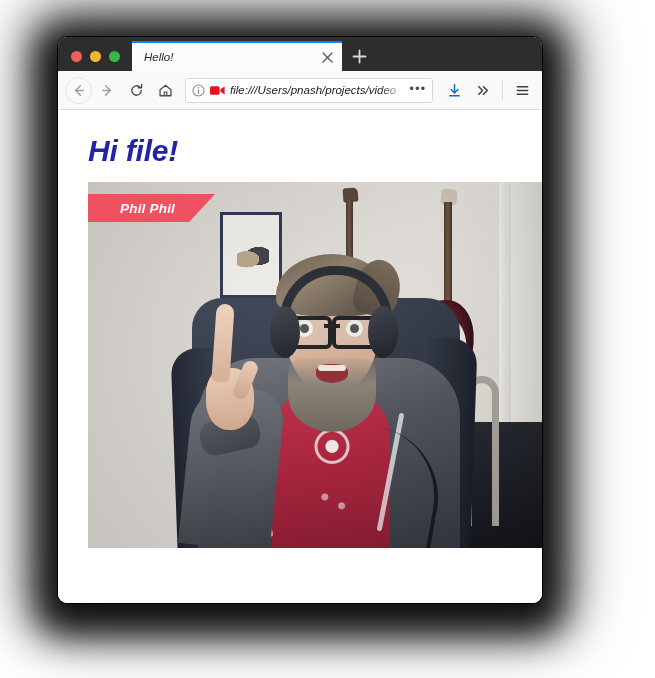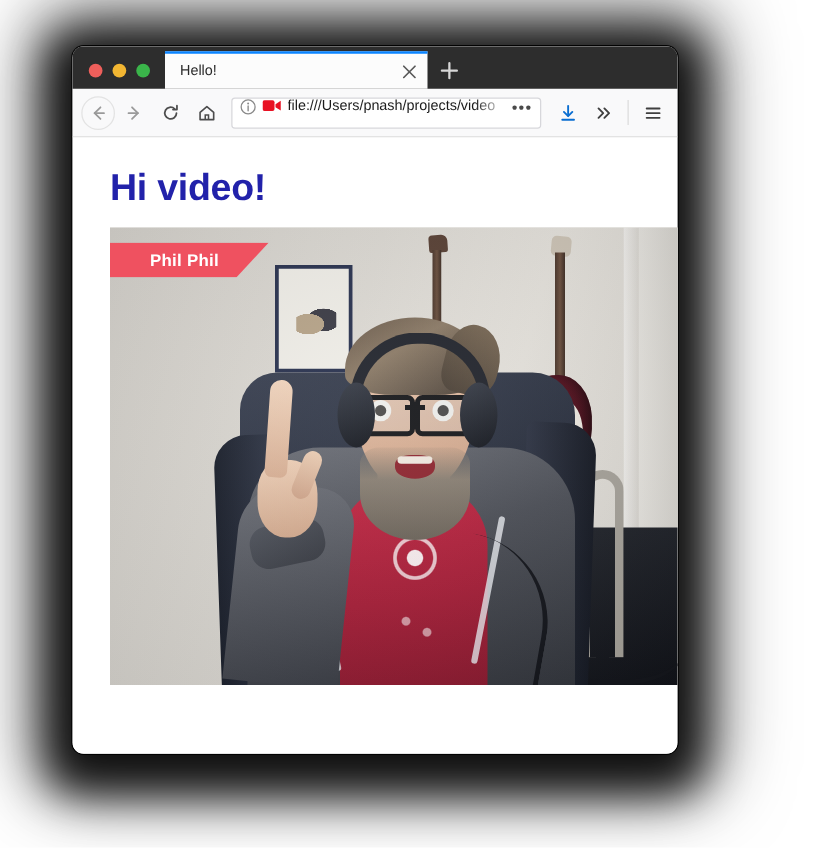--- a/index.html
+++ b/index.html
@@ -2,21 +2,21 @@
 <html><head>
 <meta charset="utf-8">
 <style>
   * { box-sizing: border-box; margin: 0; padding: 0; }
   html, body {
     width: 655px; height: 678px;
     background: #ffffff;
     font-family: "Liberation Sans", sans-serif;
     overflow: hidden;
   }
-  #root { position: relative; width: 655px; height: 678px; background: #fff; }
+  #root { position: relative; width: 655px; height: 678px; background: #fff; font-style: italic; }
 
   
   .win-shadow {
     position: absolute;
     left: 58px; top: 37px;
     width: 484px; height: 566px;
     border-radius: 9px;
     background: #000;
     box-shadow:
       0 0 0 1px rgba(0,0,0,.95),
@@ -101,21 +101,21 @@
   .navbtn.fwd  { color: #9a9a9a; }
   .navbtn.reload, .navbtn.home { color: #4d4d4d; }
 
   .urlbar {
     flex: 1;
     height: 25px;
     margin: 0 6px 0 5px;
     background: #fff;
     border: 1px solid #d7d7db;
     border-radius: 3px;
-    display: flex; 
+    display: flex; align-items: center;
     padding: 0 6px 0 6px;
     gap: 5px;
     overflow: hidden;
     min-width: 0;
   }
   .url-info { color: #8a8a8a; flex: none; display:flex; }
   .url-cam  { flex: none; display:flex; }
   .url-text {
     flex: 1;
     font-size: 11.5px;
@@ -532,21 +532,21 @@
 
       <div class="navbtn">
         <svg width="15" height="15" viewBox="0 0 16 16" aria-hidden="true">
           <path d="M2.5 4 H13.5 M2.5 8 H13.5 M2.5 12 H13.5" stroke="#3f3f3f" stroke-width="1.6" stroke-linecap="round"></path>
         </svg>
       </div>
     </div>
 
     <div class="page">
 
-      <div class="heading">Hi video!</div>
+      <div class="heading">Hi file!</div>
 
       <div class="video-wrap">
 
         <div class="video-scene">
           <div class="wall"></div>
           <div class="wall-edge"></div>
           <div class="wall-right"></div>
 
           <div class="frame">
             <div class="frame-art"></div>

